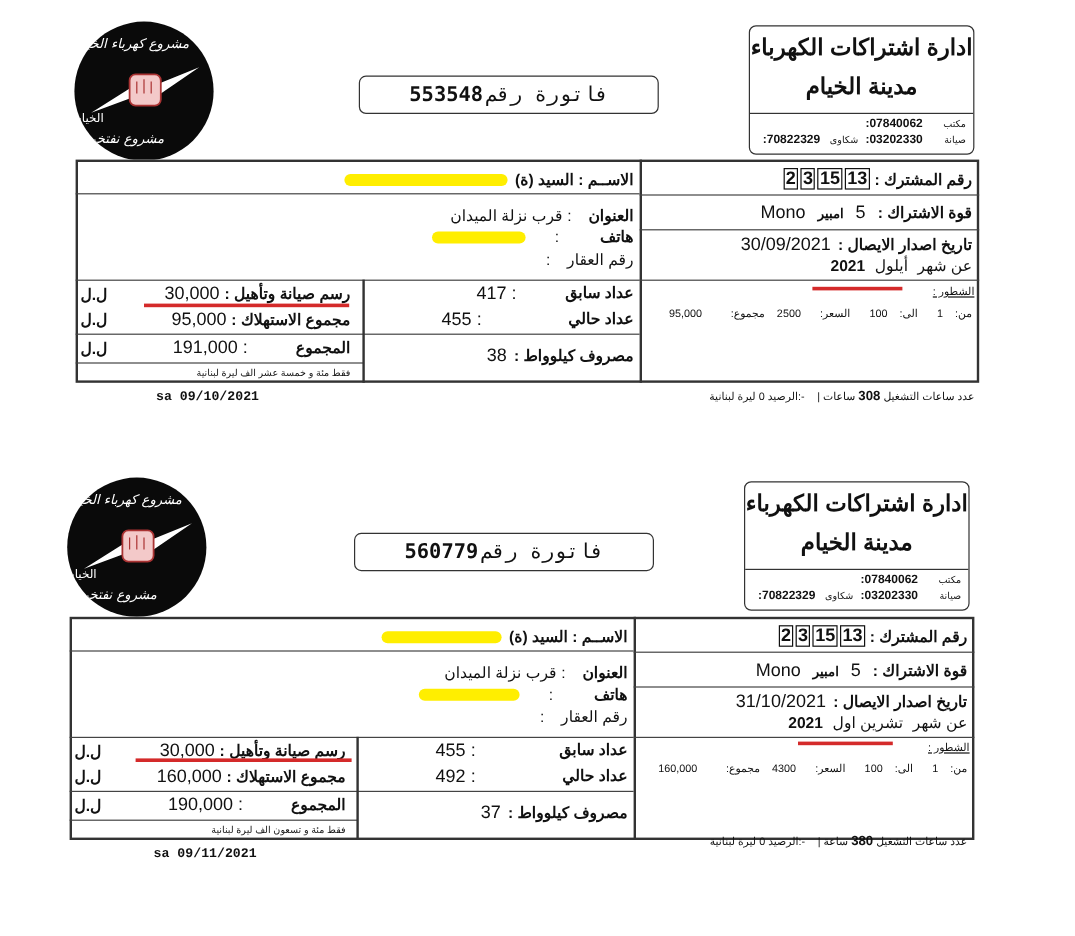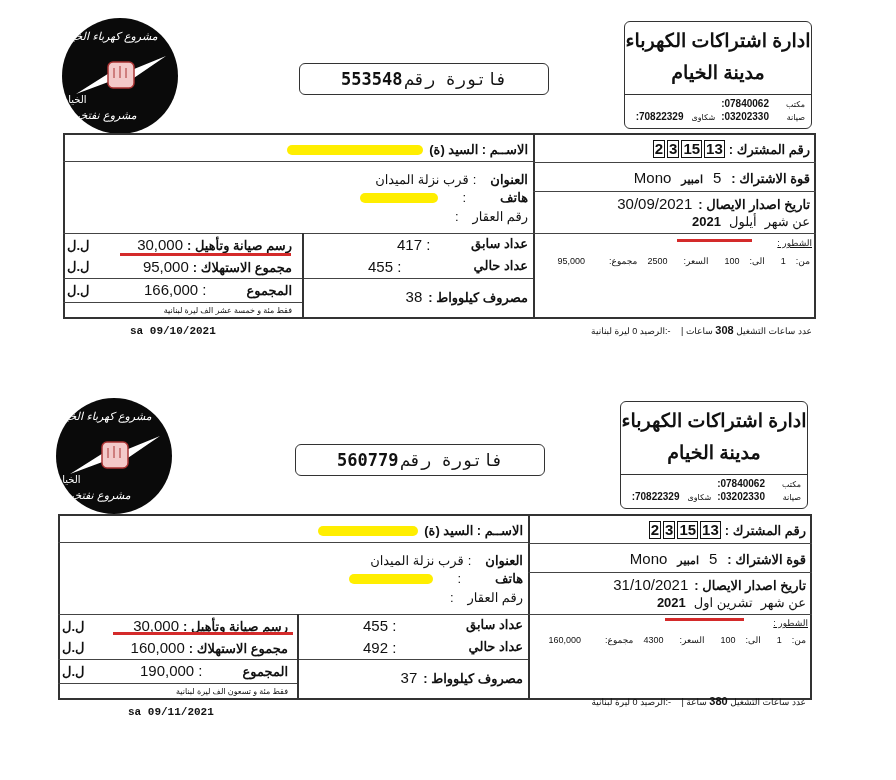--- a/index.html
+++ b/index.html
@@ -197,21 +197,21 @@
     <span class="lbl-b">رسم صيانة وتأهيل :</span>
     <span class="val-14">30,000</span>
   </div>
   <div class="redline" style="left:120px; top:253px; width:171px;"></div>
   <div class="cell" style="right:604px; top:258px; display:flex; gap:4px; align-items:baseline;">
     <span class="lbl-b">مجموع الاستهلاك :</span>
     <span class="val-14">95,000</span>
   </div>
   <div class="cell" style="right:604px; top:281px; display:flex; gap:40px; align-items:baseline;">
     <span class="lbl-b">المجموع</span>
-    <span class="val-14" style="direction:ltr;"><span>166,000</span> :</span>
+    <span class="val-14" style="direction:ltr;"><span>191,000</span> :</span>
   </div>
   <div class="cell lira" style="left:67px; top:238px;">ل.ل</div>
   <div class="cell lira" style="left:67px; top:259px;">ل.ل</div>
   <div class="cell lira" style="left:67px; top:283px;">ل.ل</div>
   <div class="cell tiny" style="right:604px; top:306px; font-size:8px;">فقط  مئة و خمسة عشر الف ليرة لبنانية</div>
 
   <div class="footer-note" style="right:84px; top:324px;">
     <span>عدد ساعات التشغيل</span>
     <b>308</b>
     <span>ساعات |</span>

